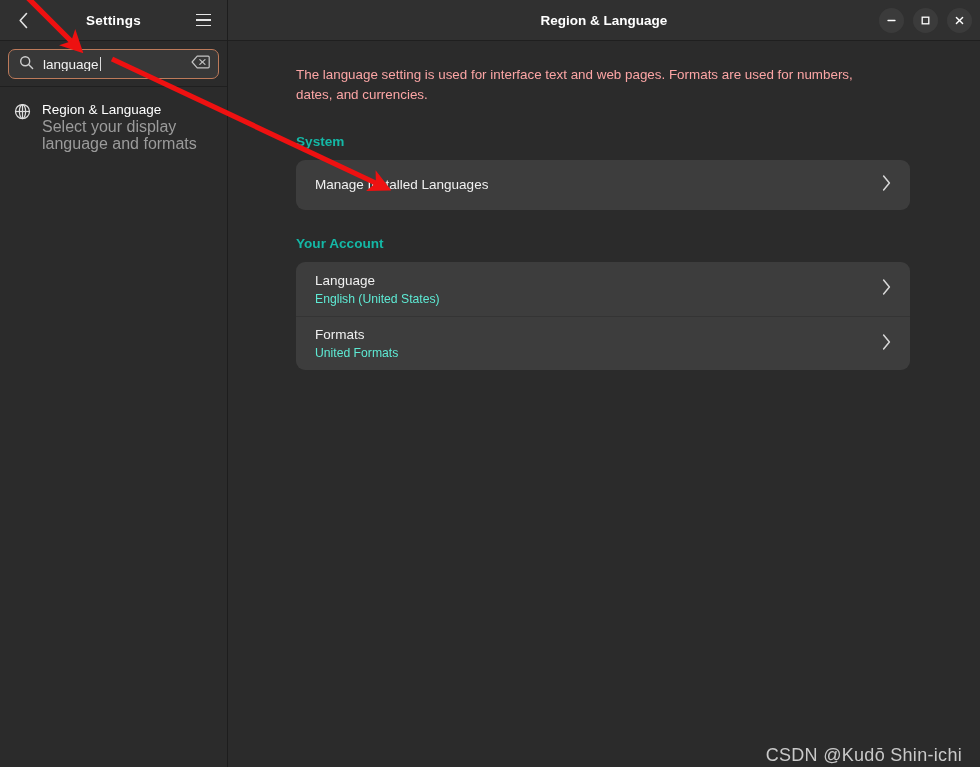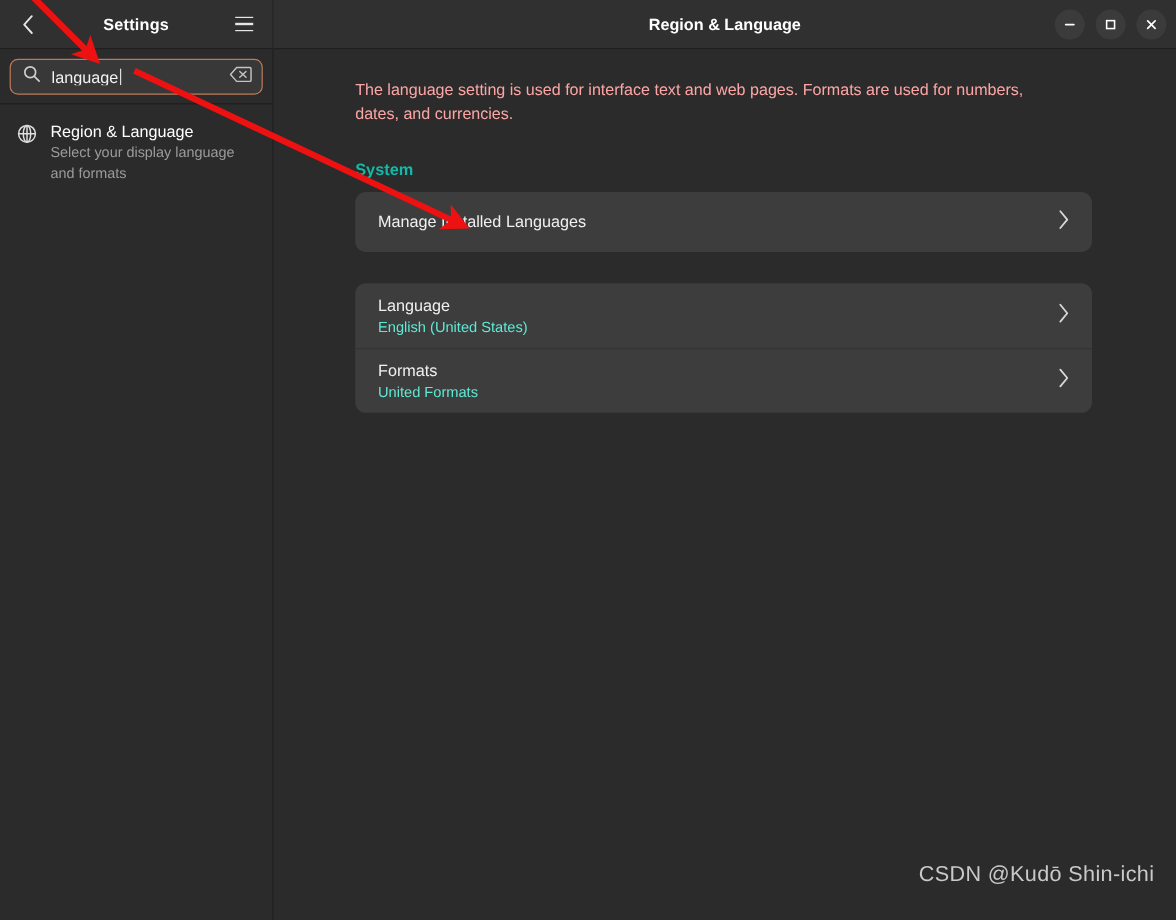--- a/index.html
+++ b/index.html
@@ -141,21 +141,21 @@
     flex: none;
     margin-top: 2px;
   }
   .sidebar-item-text { display: flex; flex-direction: column; }
   .sidebar-item-label {
     font-size: 13.5px;
     color: #ffffff;
     line-height: 18px;
   }
   .sidebar-item-desc {
-    font-size: 12px;
+    font-size: 16px;
     color: #9b9b9b;
     line-height: 16.5px;
     max-width: 190px;
   }
 
   
   .main {
     flex: 1;
     height: 767px;
     background: #2b2b2b;
@@ -252,21 +252,21 @@
   }
   .row-chevron {
     margin-left: auto;
     display: block;
   }
 
   
   .watermark {
     position: absolute;
     right: 18px;
-    bottom: 28px;
+    bottom: 1px;
     font-size: 18px;
     color: #c9c9c9;
     letter-spacing: 0.3px;
     font-family: "Liberation Sans", sans-serif;
   }
 
   
   .annotations {
     position: absolute;
     left: 0; top: 0;
@@ -374,20 +374,21 @@
             <span class="row-label">Manage Installed Languages</span>
           </span>
           <span class="row-chevron">
             <svg width="11" height="18" viewBox="0 0 11 18">
               <path d="M2.6 2 L8.4 9 L2.6 16" fill="none" stroke="#d8d8d8" stroke-width="1.5" stroke-linecap="round" stroke-linejoin="round"></path>
             </svg>
           </span>
         </div>
       </div>
 
+      <div class="section-title">Your Account</div>
       <div class="card">
         <div class="row tall">
           <span class="row-text">
             <span class="row-label">Language</span>
             <span class="row-sub">English (United States)</span>
           </span>
           <span class="row-chevron">
             <svg width="11" height="18" viewBox="0 0 11 18">
               <path d="M2.6 2 L8.4 9 L2.6 16" fill="none" stroke="#d8d8d8" stroke-width="1.5" stroke-linecap="round" stroke-linejoin="round"></path>
             </svg>

